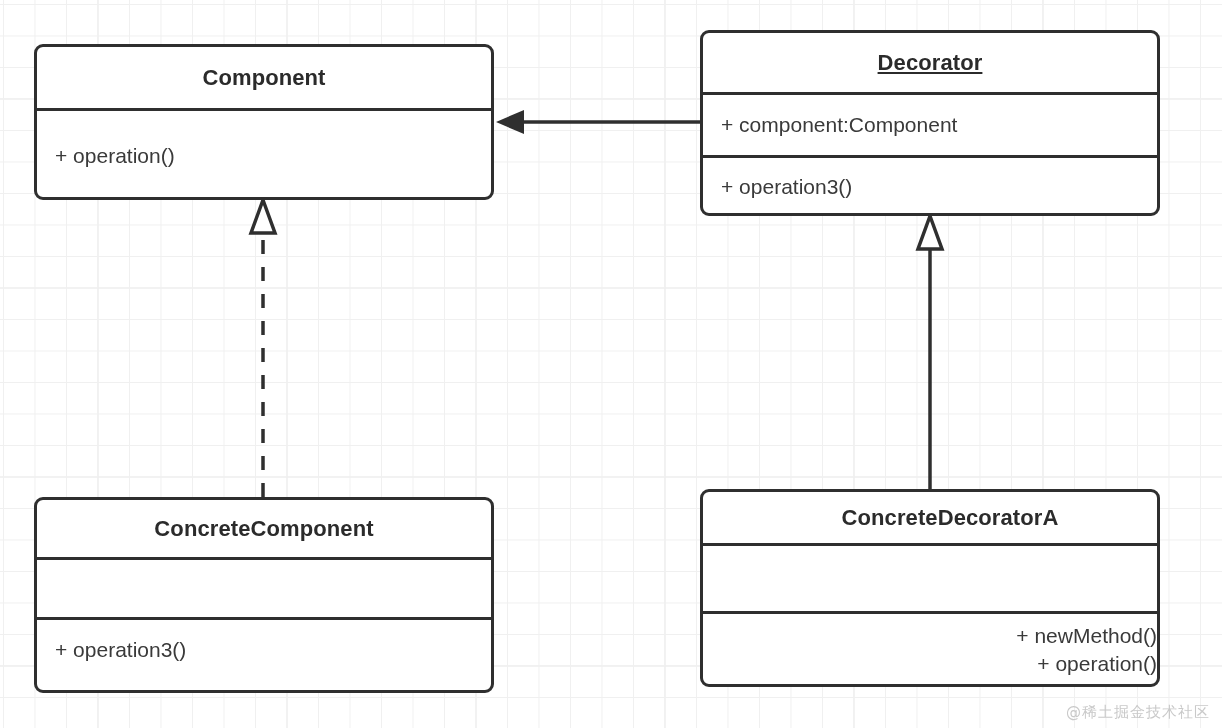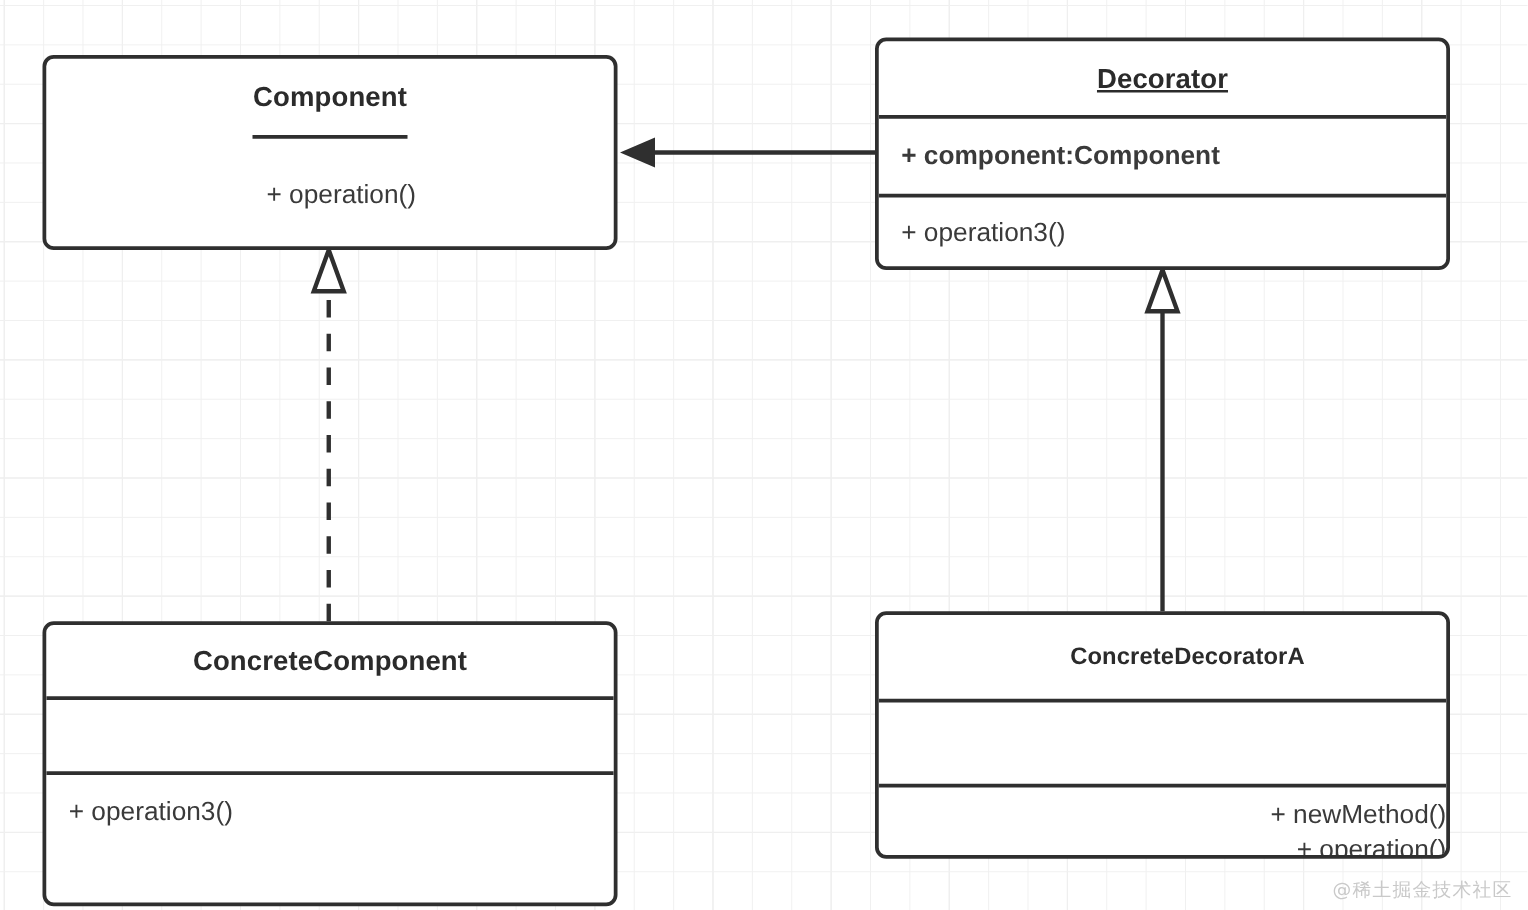--- a/index.html
+++ b/index.html
@@ -61,36 +61,36 @@
   }
   .uml-compartment.divided {
     border-bottom: 3px solid #2f2f2f;
   }
   .member-line {
     white-space: nowrap;
     line-height: 1.33;
   }
 
   
-  #box-component        { left: 34px;  top: 44px;  width: 460px; height: 156px; align-items: center; }
+  #box-component        { left: 34px;  top: 44px;  width: 460px; height: 156px; }
   #box-component .uml-title { height: 64px; font-size: 22px; }
   #box-component .c-ops { height: 89px; font-size: 21px; }
 
   #box-decorator        { left: 700px; top: 30px;  width: 460px; height: 186px; }
   #box-decorator .uml-title { height: 62px; font-size: 22px; text-decoration: underline; }
-  #box-decorator .c-attrs { height: 63px; font-size: 21px; font-weight: bold; }
+  #box-decorator .c-attrs { height: 63px; font-size: 21px; }
   #box-decorator .c-ops { height: 58px; font-size: 21px; }
 
-  #box-concrete-component { left: 34px;  top: 497px; width: 460px; height: 228px; }
+  #box-concrete-component { left: 34px;  top: 497px; width: 460px; height: 196px; }
   #box-concrete-component .uml-title { height: 60px; font-size: 22px; }
   #box-concrete-component .c-attrs { height: 60px; font-size: 21px; }
   #box-concrete-component .c-ops { height: 59px; font-size: 21px; }
 
   #box-concrete-decorator { left: 700px; top: 489px; width: 460px; height: 198px; }
-  #box-concrete-decorator .uml-title { height: 70px; font-size: 19px; padding-left: 40px; }
+  #box-concrete-decorator .uml-title { height: 54px; font-size: 22px; padding-left: 40px; }
   #box-concrete-decorator .c-attrs { height: 68px; font-size: 21px; }
   #box-concrete-decorator .c-ops { height: 69px; font-size: 21px; padding-top: 2px; align-items: flex-end; }
 
   
   #connectors {
     position: absolute;
     left: 0; top: 0;
     width: 1222px;
     height: 728px;
     z-index: 2;

